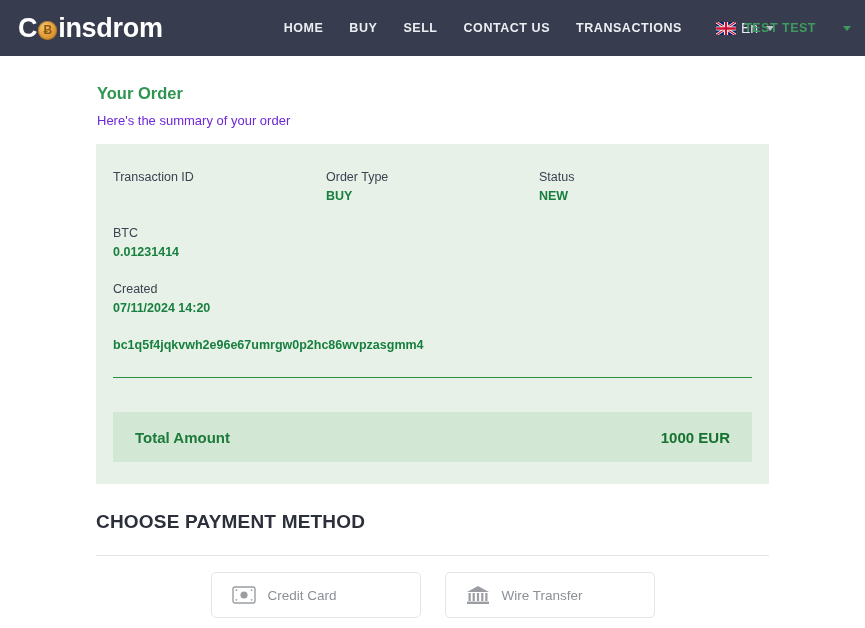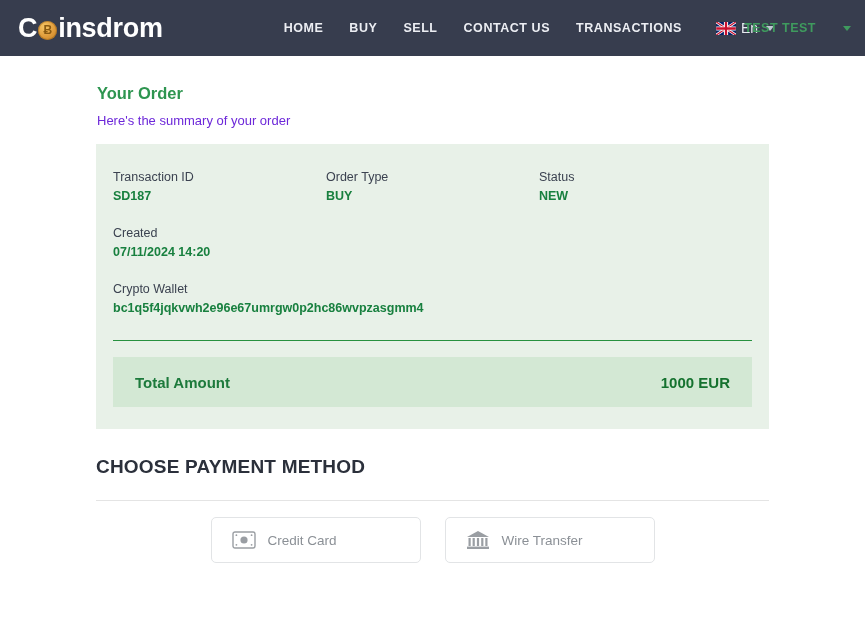--- a/index.html
+++ b/index.html
@@ -144,21 +144,21 @@
     word-break: break-all;
   }
   .full { grid-column: 1 / -1; }
   .rule {
     height: 1px;
     background: #27913f;
     margin: 25px 0 0 0;
   }
 
   .total-bar {
-    margin-top: 16px;
+    margin-top: 34px;
     background: #d3e8d4;
     height: 50px;
     display: flex;
     align-items: center;
     justify-content: space-between;
     padding: 0 22px;
   }
   .total-label {
     font-size: 15px;
     font-weight: bold;
@@ -250,41 +250,43 @@
 <div class="page">
 
   <div class="order-title">Your Order</div>
   <div class="order-sub">Here's the summary of your order</div>
 
   <div class="card">
     <div class="grid">
 
       <div>
         <div class="field-label">Transaction ID</div>
-        <div class="field-value">SD187</div>
       </div>
 
       <div>
         <div class="field-label">Order Type</div>
         <div class="field-value">BUY</div>
       </div>
 
       <div>
         <div class="field-label">Status</div>
         <div class="field-value">NEW</div>
       </div>
 
+      <div>
+        <div class="field-label">BTC</div>
+        <div class="field-value">0.01231414</div>
+      </div>
 
       <div class="full">
         <div class="field-label">Created</div>
         <div class="field-value">07/11/2024 14:20</div>
       </div>
 
       <div class="full">
-        <div class="field-label">Crypto Wallet</div>
         <div class="field-value">bc1q5f4jqkvwh2e96e67umrgw0p2hc86wvpzasgmm4</div>
       </div>
 
     </div>
 
     <div class="rule"></div>
 
     <div class="total-bar">
       <span class="total-label">Total Amount</span>
       <span class="total-value">1000 EUR</span>

